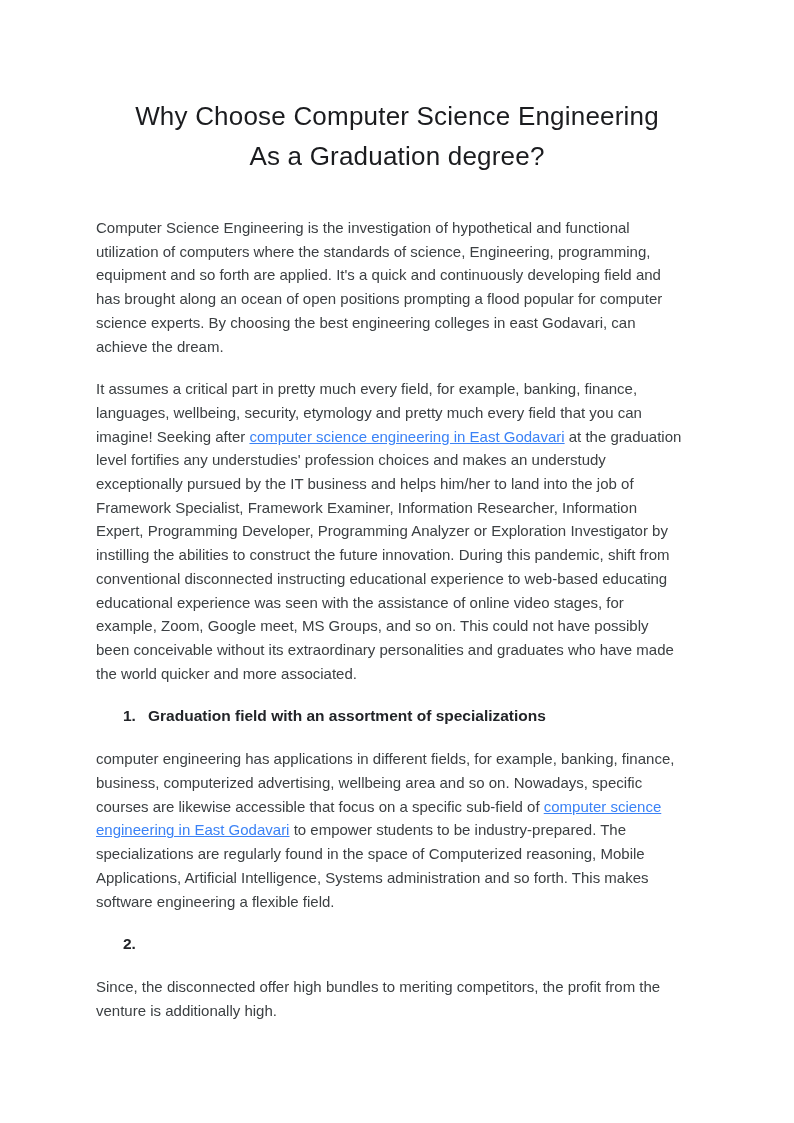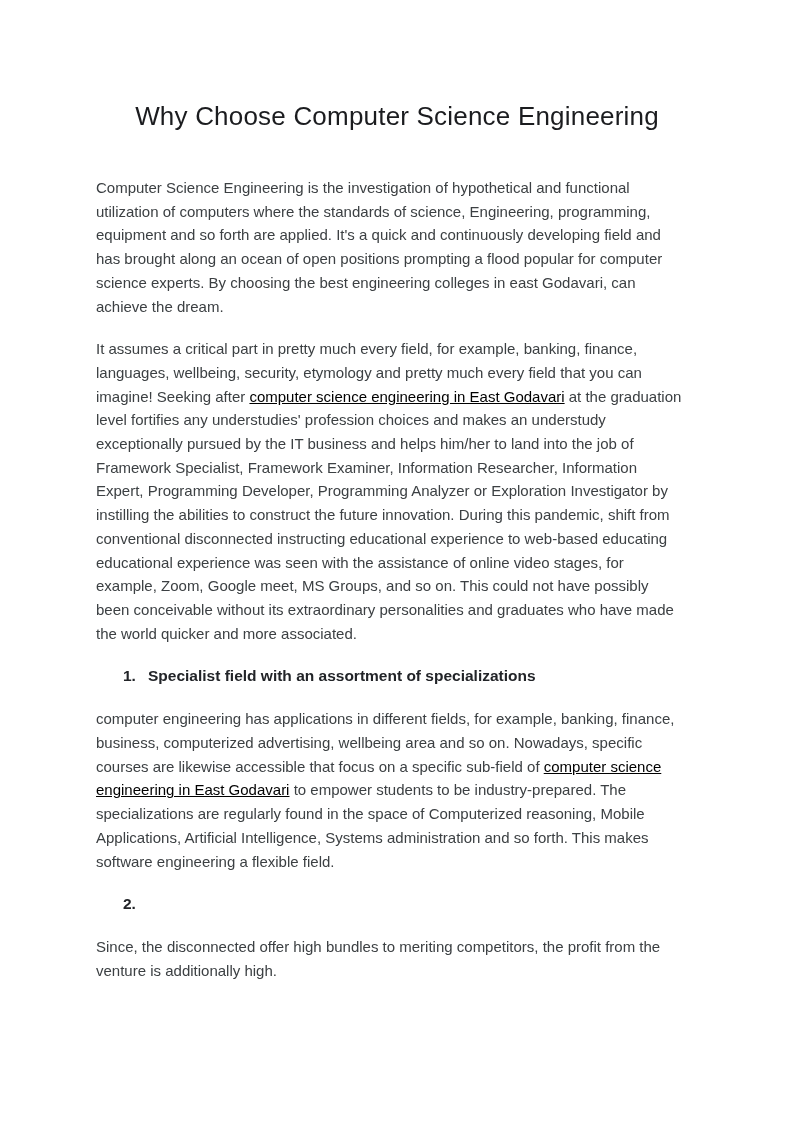--- a/index.html
+++ b/index.html
@@ -27,21 +27,21 @@
     color: #1b1c1f;
     letter-spacing: 0.2px;
   }
   .para {
     margin: 0 12px 19px 0;
     font-size: 15px;
     line-height: 23.7px;
     color: #3c4043;
   }
   .doc-link {
-    color: #000000;
+    color: #3b82f6;
     text-decoration: underline;
     cursor: pointer;
   }
   .num-heading {
     display: flex;
     align-items: baseline;
     margin: 0 0 19px 0;
     padding-left: 27px;
     font-size: 15.5px;
     line-height: 24px;
@@ -52,27 +52,28 @@
     flex: none;
     width: 25px;
   }
 </style>
 </head>
 <body>
 
 <div class="page">
   <h1 class="doc-title">
     <span>Why Choose Computer Science Engineering</span><br>
+    <span>As a Graduation degree?</span>
   </h1>
   <div id="doc-body">
       <p class="para"><span>Computer Science Engineering is the investigation of hypothetical and functional utilization of computers where the standards of science, Engineering, programming, equipment and so forth are applied. It's a quick and continuously developing field and has brought along an ocean of open positions prompting a flood popular for computer science experts. By choosing the best engineering colleges in east Godavari, can achieve the dream.</span></p>
       <p class="para"><span>It assumes a critical part in pretty much every field, for example, banking, finance, languages, wellbeing, security, etymology and pretty much every field that you can imagine! Seeking after </span><a class="doc-link" href="#">computer science engineering in East Godavari</a><span> at the graduation level fortifies any understudies' profession choices and makes an understudy exceptionally pursued by the IT business and helps him/her to land into the job of Framework Specialist, Framework Examiner, Information Researcher, Information Expert, Programming Developer, Programming Analyzer or Exploration Investigator by instilling the abilities to construct the future innovation. During this pandemic, shift from conventional disconnected instructing educational experience to web-based educating educational experience was seen with the assistance of online video stages, for example, Zoom, Google meet, MS Groups, and so on. This could not have possibly been conceivable without its extraordinary personalities and graduates who have made the world quicker and more associated.</span></p>
       <div class="num-heading">
         <span class="num">1.</span>
-        <span>Specialist field with an assortment of specializations</span>
+        <span>Graduation field with an assortment of specializations</span>
       </div>
       <p class="para"><span>computer engineering has applications in different fields, for example, banking, finance, business, computerized advertising, wellbeing area and so on. Nowadays, specific courses are likewise accessible that focus on a specific sub-field of </span><a class="doc-link" href="#">computer science engineering in East Godavari</a><span> to empower students to be industry-prepared. The specializations are regularly found in the space of Computerized reasoning, Mobile Applications, Artificial Intelligence, Systems administration and so forth. This makes software engineering a flexible field.</span></p>
       <div class="num-heading">
         <span class="num">2.</span>
       </div>
       <p class="para"><span>Since, the disconnected offer high bundles to meriting competitors, the profit from the venture is additionally high.</span></p>
     </div>
 </div>
 
 </body></html>

